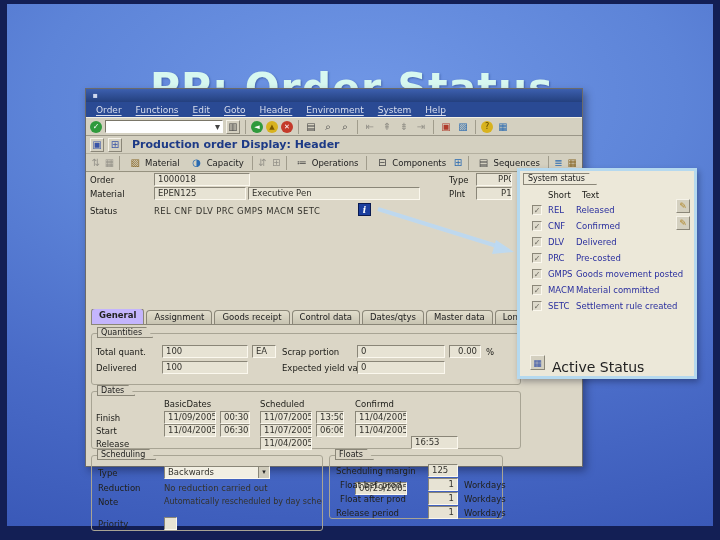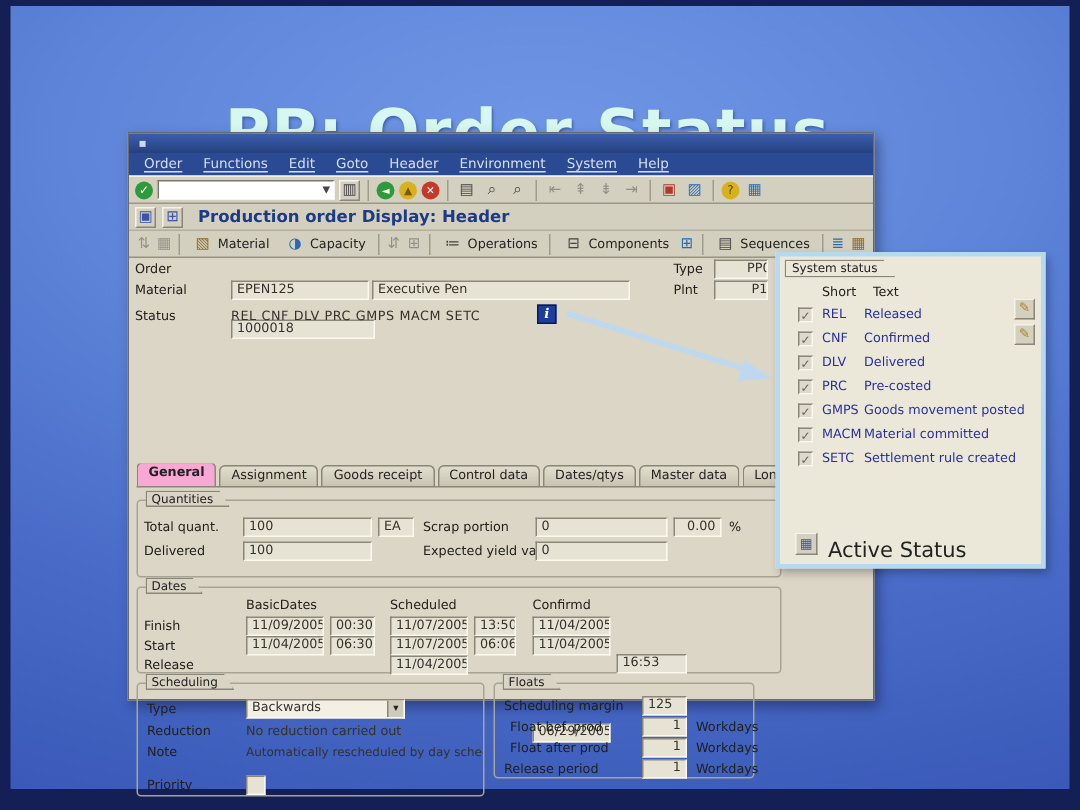--- a/index.html
+++ b/index.html
@@ -42,21 +42,21 @@
   .fld.white { background:#f2efe3; }
   .statustext { position:absolute; font-size:8.5px; color:#33322c; letter-spacing:.4px; }
   .infobtn { position:absolute; width:13px; height:13px; background:#1c3f9e; border:1px solid #0a1a50;
     color:#fff; font-size:9px; font-style:italic; font-weight:bold; display:flex; align-items:center;
     justify-content:center; font-family:"DejaVu Serif", serif; }
 
   .tabstrip { position:absolute; left:5px; top:136px; width:430px; height:16px; display:flex; align-items:flex-end;
     border-bottom:1px solid #8a8678; overflow:hidden; }
   .tab { height:14px; padding:1px 7px 0; background:linear-gradient(#e2decd,#c8c4b2); border:1px solid #8a8678;
     border-bottom:none; border-radius:4px 4px 0 0; margin-right:2px; font-size:8.5px; color:#222; white-space:nowrap; }
-  .tab.active { height:16px; background:#f9a8d4; font-weight:bold; }
+  .tab.active { height:16px; background:#c4b5fd; font-weight:bold; }
 
   .grp { position:absolute; border:1px solid #a8a494; border-radius:3px; }
   .sec-tab { position:absolute; top:-7px; left:5px; height:11px; background:#d9d4c4; border:1px solid #8a8678;
     font-size:8px; line-height:9px; padding:0 10px 0 3px; color:#222;
     clip-path:polygon(0 0, calc(100% - 7px) 0, 100% 100%, 0 100%); }
 
   .col-hdr { position:absolute; font-size:8.5px; color:#20201c; }
 
   .ddbtn { position:absolute; right:0; top:0; bottom:0; width:11px; background:#cfcbbb; border-left:1px solid #8a8678;
     font-size:7px; display:flex; align-items:center; justify-content:center; color:#222; }
@@ -171,21 +171,21 @@
           <span>Sequences</span>
         </span>
       <span class="sep"></span>
       <span class="ico" style="color:#2a6ab0;">≣</span>
       <span class="ico" style="color:#8a6a2a;">▦</span>
     </div>
 
     <div class="content">
 
       <span class="lbl" style="left:4px;top:2px;">Order</span>
-      <span class="fld" style="left:68px;top:0;width:96px;margin-top:40px;">1000018</span>
+      <span class="fld" style="left:68px;top:0;width:96px;">1000018</span>
       <span class="lbl" style="left:363px;top:2px;">Type</span>
       <span class="fld" style="left:390px;top:0;width:36px;padding-left:21px;">PP01</span>
 
       <span class="lbl" style="left:4px;top:16px;">Material</span>
       <span class="fld" style="left:68px;top:14px;width:92px;">EPEN125</span>
       <span class="fld" style="left:162px;top:14px;width:172px;">Executive Pen</span>
       <span class="lbl" style="left:363px;top:16px;">Plnt</span>
       <span class="fld" style="left:390px;top:14px;width:36px;padding-left:24px;">P125</span>
 
       <span class="lbl" style="left:4px;top:33px;">Status</span>

